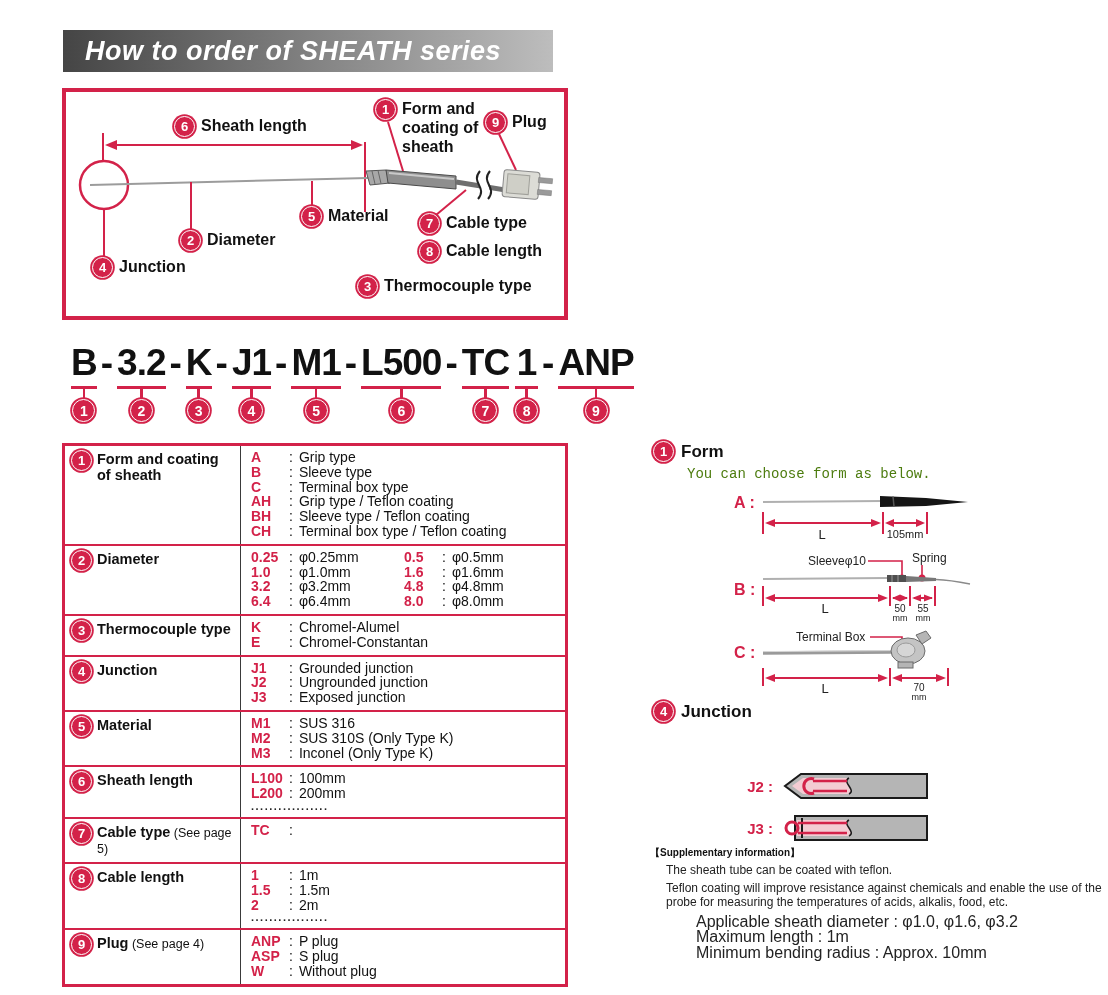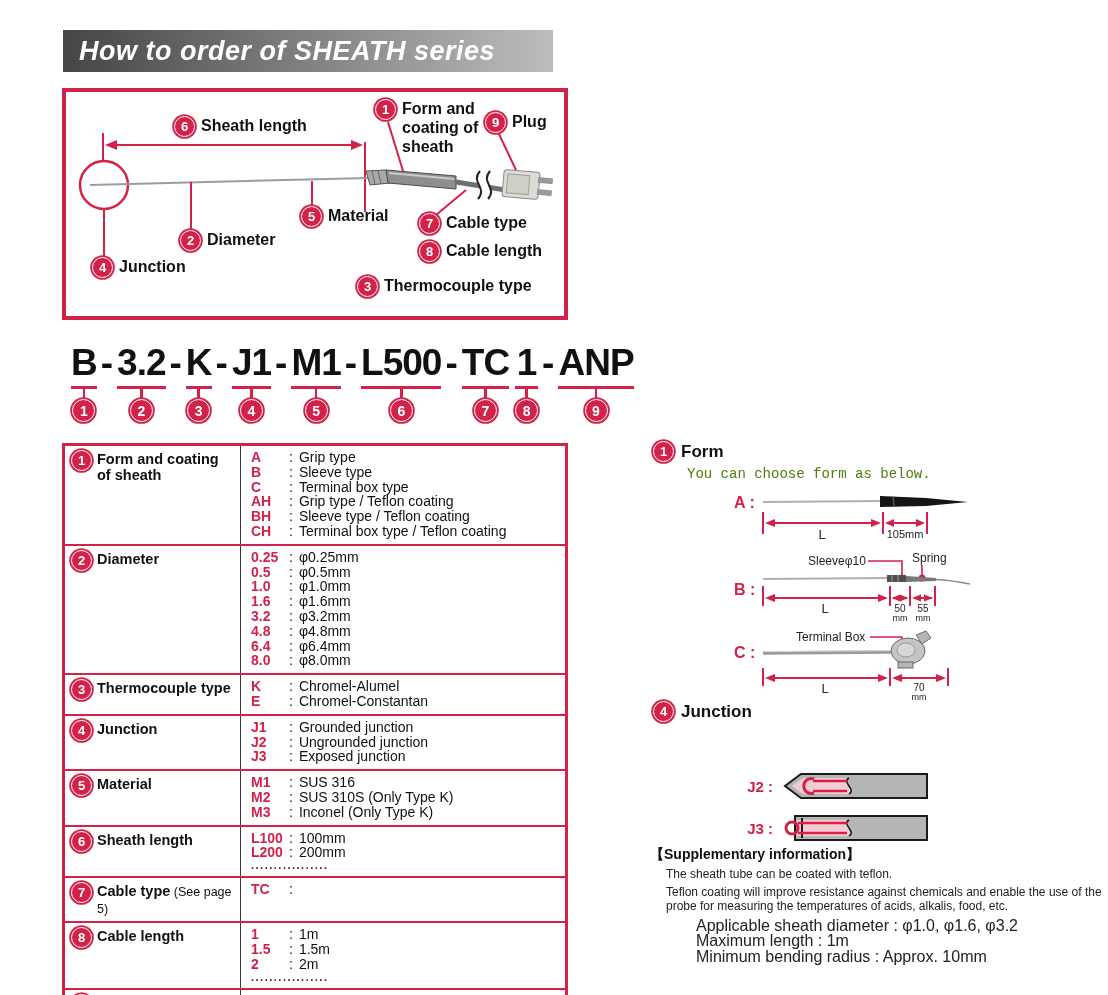--- a/index.html
+++ b/index.html
@@ -3,21 +3,21 @@
 <meta charset="utf-8">
 <style>
   html,body{margin:0;padding:0;background:#fff;}
   .page{position:relative;width:1108px;height:995px;background:#fff;overflow:hidden;
         font-family:"Liberation Sans",sans-serif;color:#111;}
 
   
   .banner{position:absolute;left:63px;top:30px;width:490px;height:42px;
           background:linear-gradient(90deg,#454545,#bdbdbd);
           color:#fff;font-weight:bold;font-style:italic;font-size:27px;
-          line-height:42px;padding-left:16px;box-sizing:border-box;letter-spacing:.5px;}
+          line-height:42px;padding-left:22px;box-sizing:border-box;letter-spacing:.5px;}
 
   
   .num{display:inline-flex;align-items:center;justify-content:center;box-sizing:border-box;
        width:21px;height:21px;border-radius:50%;background:#d32249;color:#fff;
        font-weight:bold;font-style:normal;font-size:13px;line-height:1;
        border:1.5px solid #fff;box-shadow:0 0 0 1.8px #d32249;flex:none;}
 
   
   .dbox{position:absolute;left:62px;top:88px;width:506px;height:232px;box-sizing:border-box;
         border:4px solid #d32249;background:#fff;}
@@ -39,37 +39,37 @@
   .spec-table{position:absolute;left:62px;top:443px;width:506px;box-sizing:border-box;
               border:3px solid #d32249;background:#fff;}
   .trow{display:flex;border-bottom:2px solid #d32249;}
   .trow:last-child{border-bottom:none;}
   .tleft{width:176px;flex:none;border-right:1.5px solid #3a3a3a;
          padding:4px 4px 4px 6px;display:flex;gap:5px;align-items:flex-start;box-sizing:border-box;}
   .tleft .num{margin-top:0;}
   .tlab-wrap{font-weight:bold;font-size:14.5px;line-height:15.5px;color:#111;padding-top:2px;}
   .tnote{font-weight:normal;font-size:12.5px;}
   .tright{flex:1;padding:4px 8px 5px 10px;}
-  .tright.two{display:grid;grid-template-columns:1fr;}
+  .tright.two{display:grid;grid-template-columns:1fr 1fr;}
   .entry{display:flex;font-size:14px;line-height:14.8px;color:#111;align-items:baseline;}
   .entry .ecode{color:#d32249;font-weight:bold;min-width:38px;}
   .entry .ecolon{margin:0 6px 0 0;}
   .entry.dots{letter-spacing:1.5px;font-weight:bold;font-size:11px;line-height:11px;color:#222;}
 
   
   .rcol{position:absolute;left:645px;top:438px;width:463px;height:557px;}
   .rhead{position:absolute;display:flex;gap:7px;align-items:center;
          font-weight:bold;font-size:17px;color:#111;}
   .rsub{position:absolute;font-size:14px;color:#4d7c0f;font-family:Liberation Mono, monospace;}
   .formsvg{position:absolute;left:85px;}
   .jrow{position:absolute;display:flex;align-items:center;gap:8px;}
   .jlab{color:#d32249;font-weight:bold;font-size:15px;width:40px;text-align:right;flex:none;}
 
   .supp{position:absolute;left:5px;top:408px;width:450px;}
-  .supp-title{font-weight:bold;font-size:14px;margin-bottom:0;color:#111;}
+  .supp-title{font-weight:bold;font-size:10px;margin-bottom:0;color:#111;}
   .supp p{margin:3px 16px;font-size:12px;line-height:14.5px;color:#222;width:440px;}
   .supp-specs{margin:4px 0 0 46px;font-size:16px;line-height:15.5px;color:#222;}
 
   svg text{font-family:"Liberation Sans",sans-serif;}
 </style>
 </head>
 <body>
 
 <div class="page">
 

